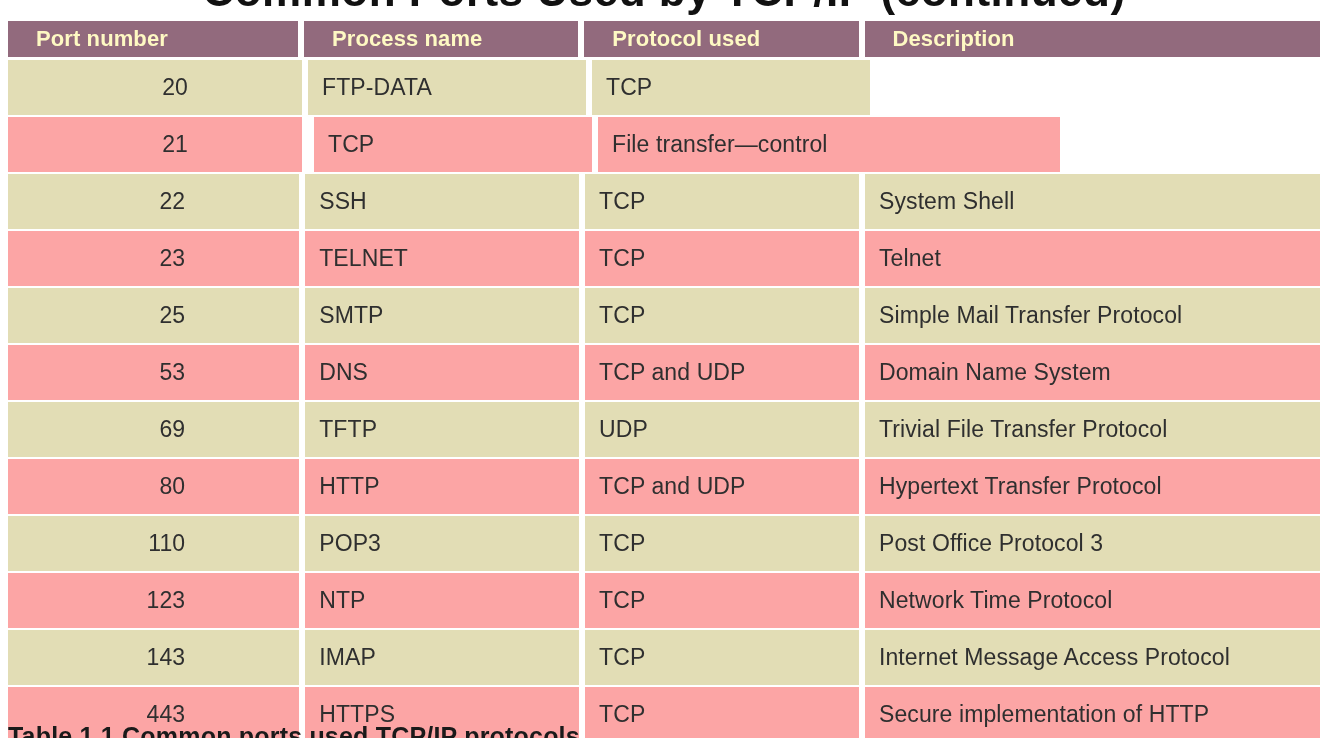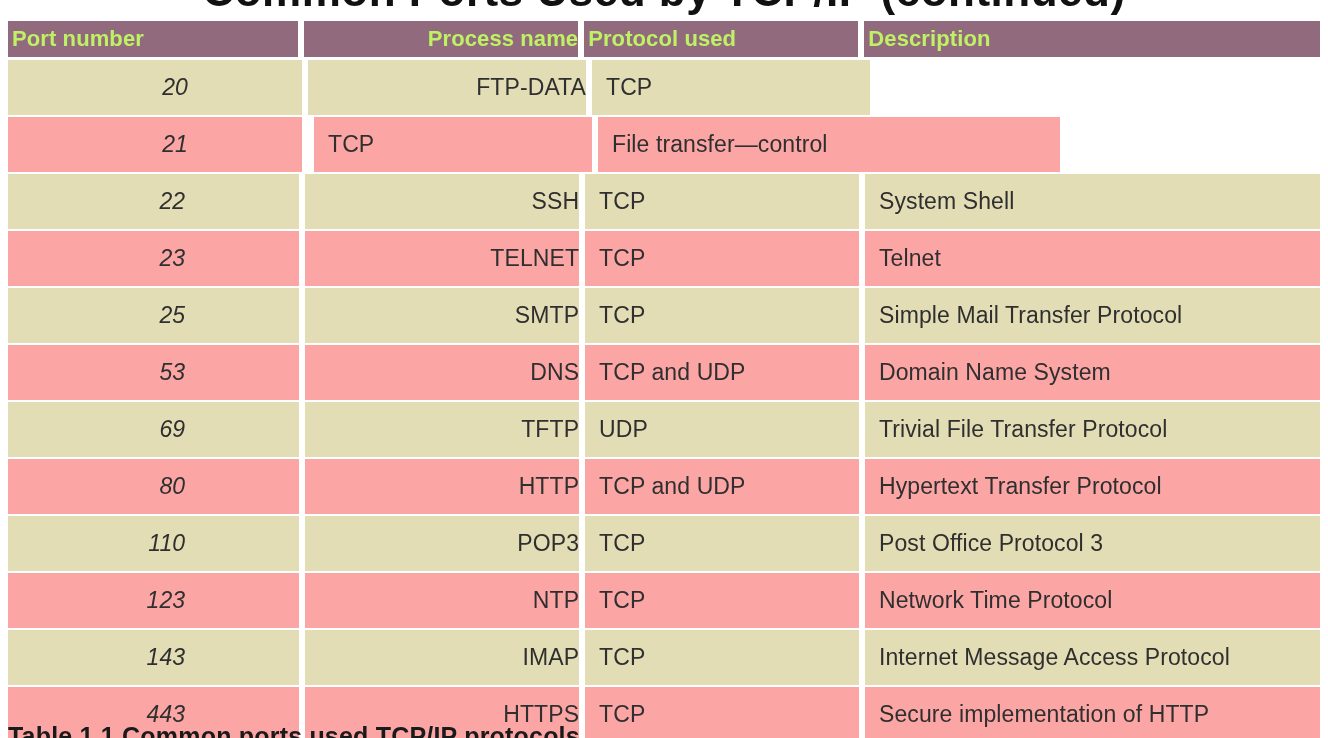--- a/index.html
+++ b/index.html
@@ -57,35 +57,35 @@
   }
 
   .row {
     display: flex;
     width: 1312px;
     align-items: stretch;
   }
 
   
   .c-port   { width: 294px; }
-  .c-proc   { width: 278px; text-align: right; }
+  .c-proc   { width: 278px; }
   .c-proto  { width: 278px; }
   .c-desc   { width: 462px; }
 
   .gap { width: 6px; flex: 0 0 6px; background: #ffffff; }
 
   
   .header-row { height: 36px; margin-bottom: 3px; }
   .header-row .cell {
     background: #926a7d;
-    color: #bef264;
+    color: #fef9c3;
     font-weight: bold;
     font-size: 22px;
     line-height: 36px;
-    padding: 0 0 0 4px;
+    padding: 0 0 0 28px;
     box-sizing: border-box;
     white-space: nowrap;
     overflow: hidden;
     letter-spacing: 0.1px;
   }
 
   
   .body-row { height: 55px; margin-bottom: 2px; }
   .body-row .cell {
     font-size: 23px;
@@ -94,21 +94,20 @@
     padding: 0 0 8px 14px;
     box-sizing: border-box;
     white-space: nowrap;
     overflow: hidden;
     letter-spacing: 0.1px;
   }
   .body-row .cell.port {
     text-align: right;
     padding: 0 114px 12px 0;
     font-size: 23px;
-    font-style: italic;
   }
 
   .row.beige .cell  { background: #e2ddb5; }
   .row.blue  .cell  { background: #fca5a5; }
 
   
   .caption-clip {
     position: absolute;
     left: 8px;
     top: 724px;

